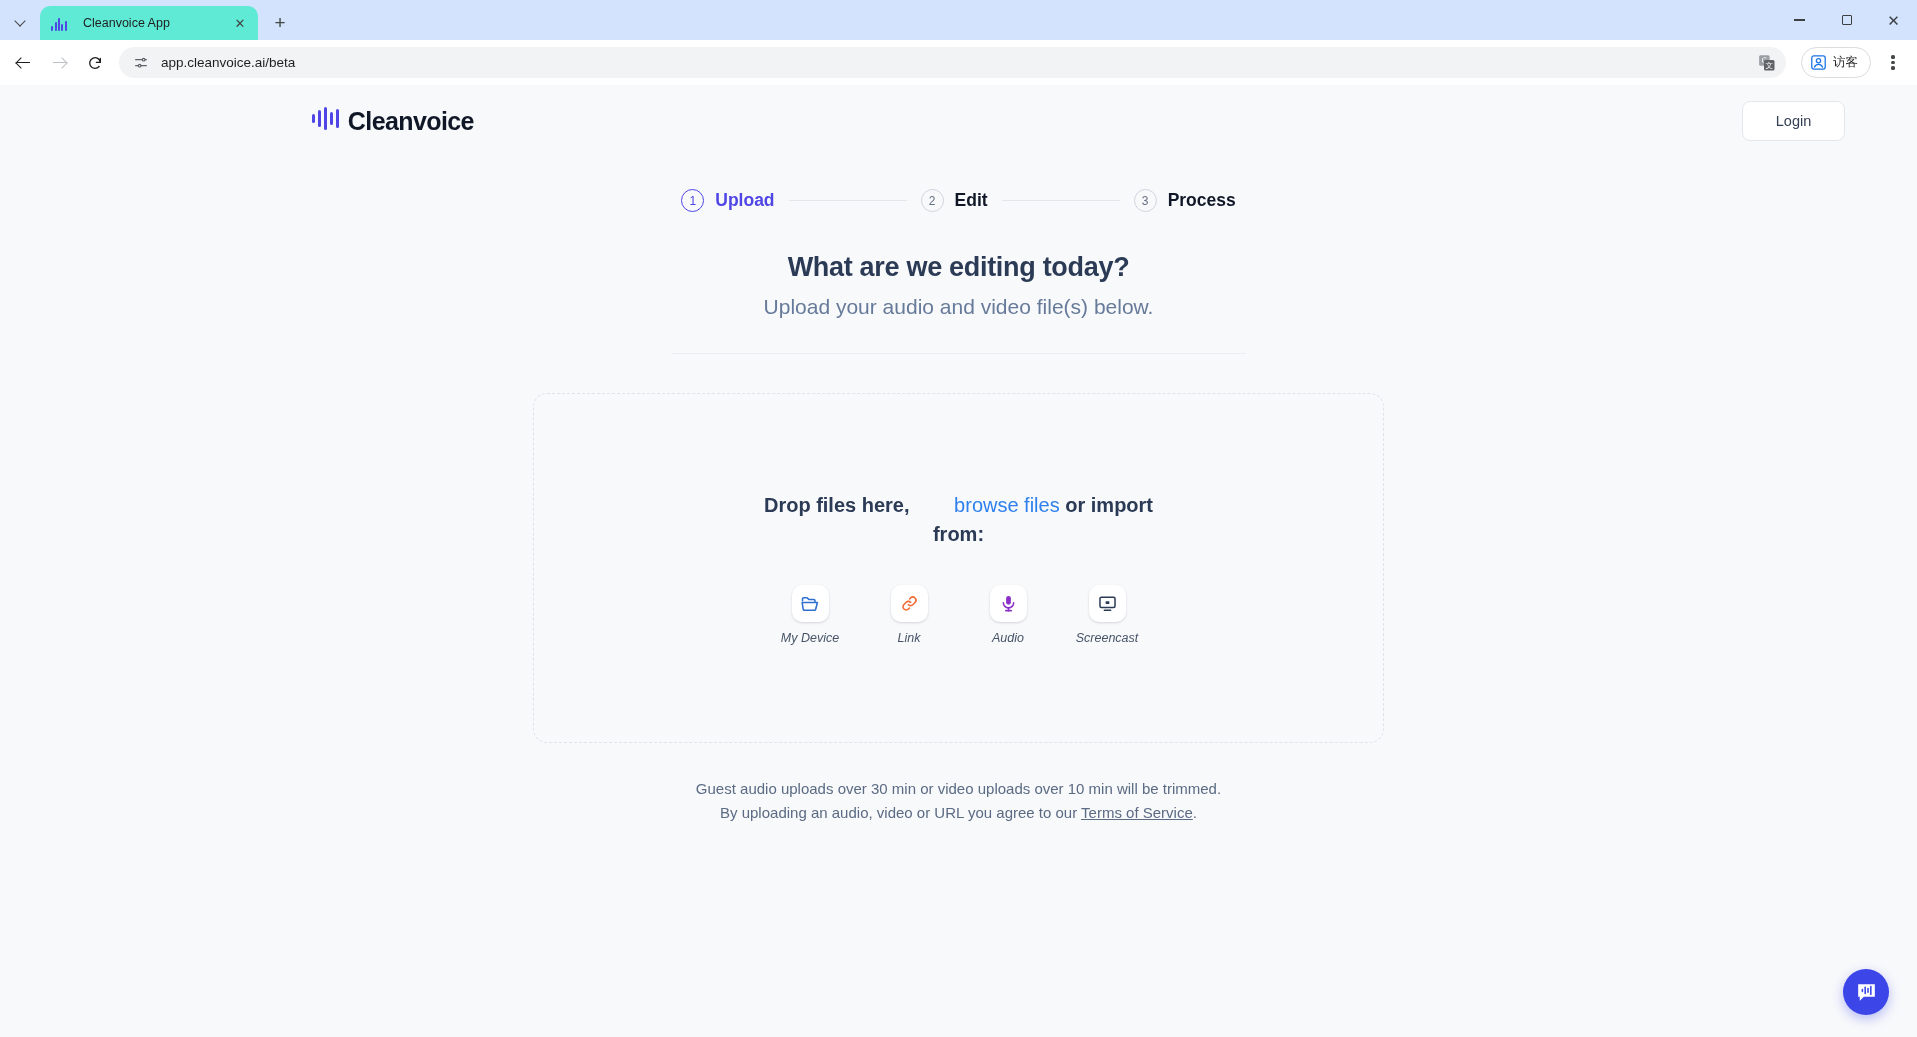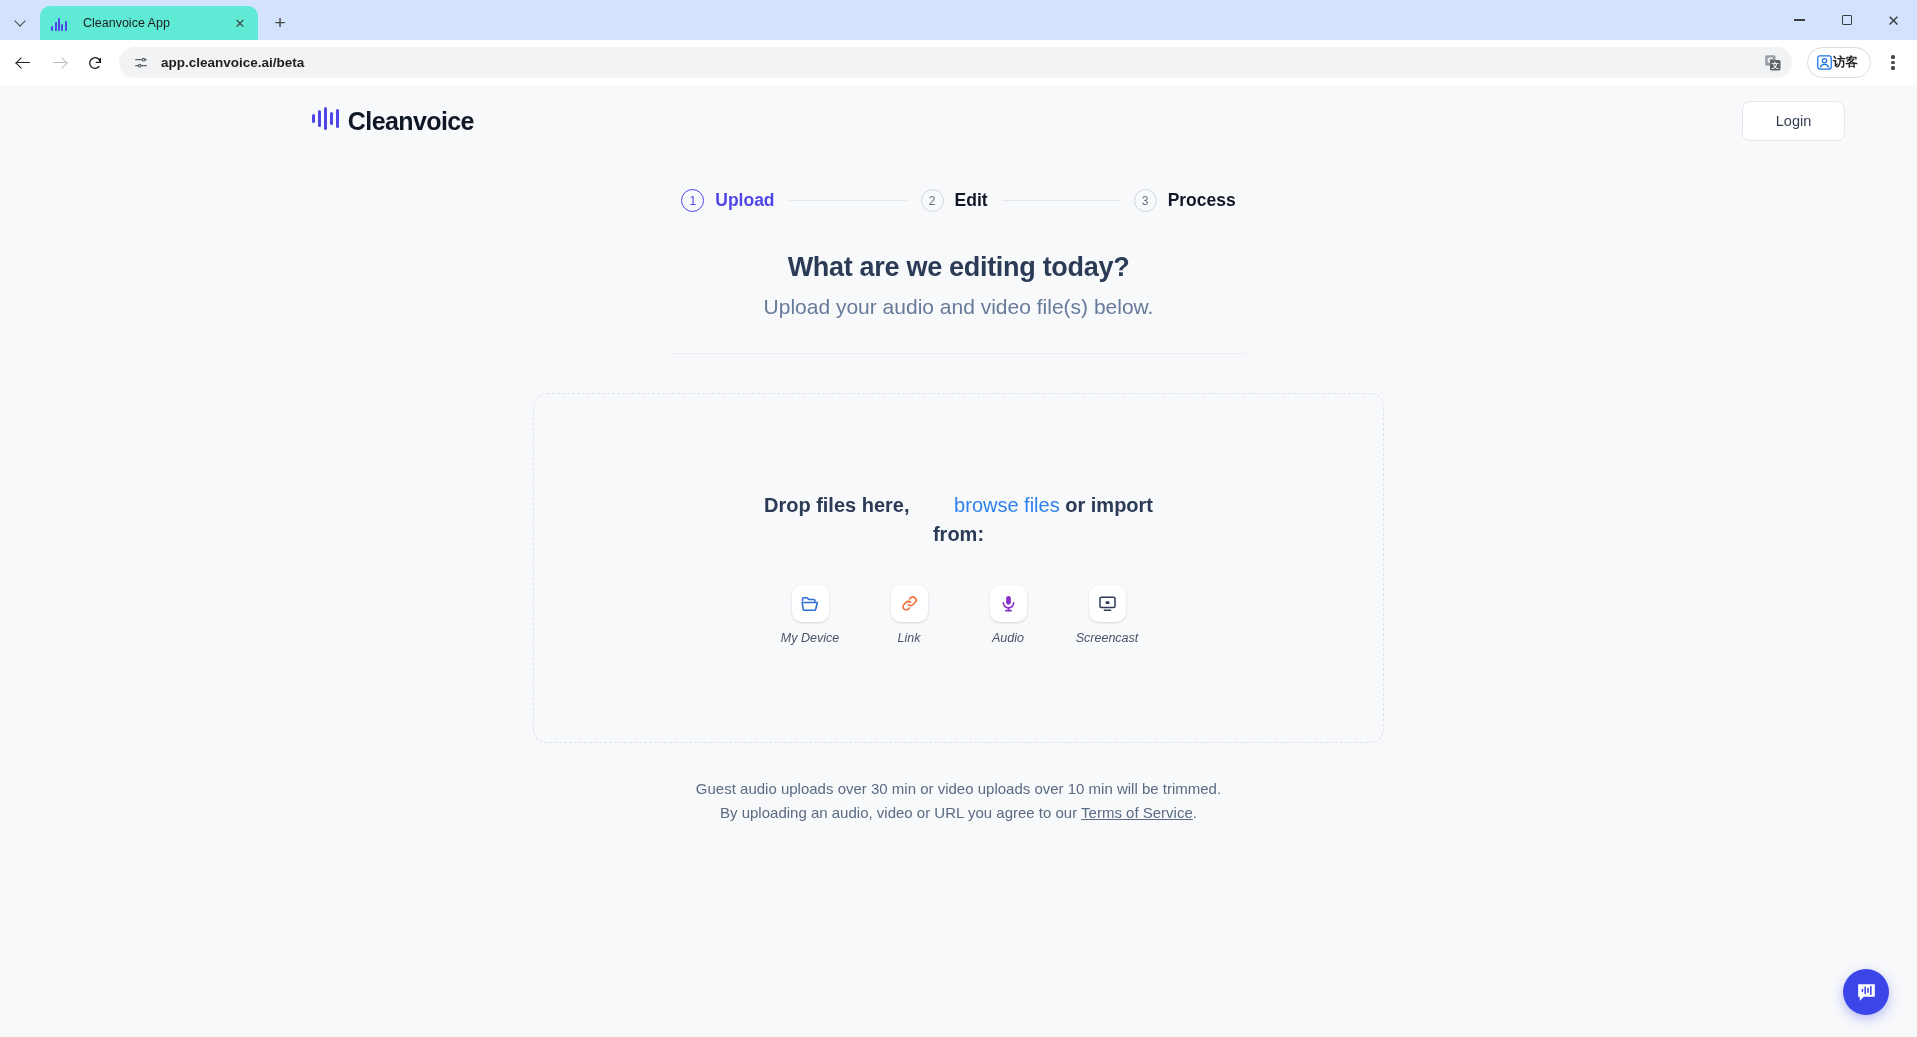--- a/index.html
+++ b/index.html
@@ -76,21 +76,20 @@
   }
   .wb-min { width: 11px; height: 1.3px; background: #3c4043; }
   .wb-max { width: 10px; height: 10px; border: 1.3px solid #3c4043; border-radius: 1px; }
   .wb-close { font-size: 15px; line-height: 1; font-weight: 300; }
 
   .toolbar {
     height: 45px; background: #ffffff;
     display: flex; align-items: center;
     padding: 0 8px 0 6px; gap: 2px;
     flex: 0 0 45px;
-    font-weight: bold;
   }
   .tb-btn {
     width: 34px; height: 34px; border-radius: 50%;
     display: flex; align-items: center; justify-content: center;
     color: #1f1f1f;
   }
   .tb-btn.disabled { color: #bdc1c6; }
   .arrow-l, .arrow-r { width: 15px; height: 15px; position: relative; }
   .arrow-l::before, .arrow-r::before {
     content:""; position:absolute; top: 6.5px; left: 1px; width: 13px; height: 1.5px; background: currentColor;
@@ -109,21 +108,21 @@
   .omnibox {
     flex: 1; height: 31px; background: #f1f3f4; border-radius: 16px;
     display: flex; align-items: center; gap: 12px;
     padding: 0 10px 0 14px; margin: 0 5px;
   }
   .tune-icon { width: 16px; height: 16px; color: #5f6368; flex: 0 0 16px; }
   .url { font-size: 13.5px; color: #1f1f1f; flex: 1; white-space: nowrap; overflow: hidden; }
   .translate-icon { width: 18px; height: 18px; flex:0 0 18px; }
   .profile-pill {
     height: 31px; border: 1px solid #dadce0; border-radius: 16px;
-    display: flex; align-items: center; 
+    display: flex; align-items: center; gap: 6px;
     padding: 0 12px 0 8px; margin-left: 8px; background: #fff;
   }
   .guest-icon { width: 17px; height: 17px; }
   .guest-label { font-size: 12.5px; color: #1f1f1f; }
   .kebab {
     width: 32px; height: 32px; margin-left: 4px; border-radius: 50%;
     display: flex; flex-direction: column; align-items: center; justify-content: center; gap: 2.4px;
   }
   .kebab span { width: 3.2px; height: 3.2px; border-radius: 50%; background: #444746; display: block; }
 

